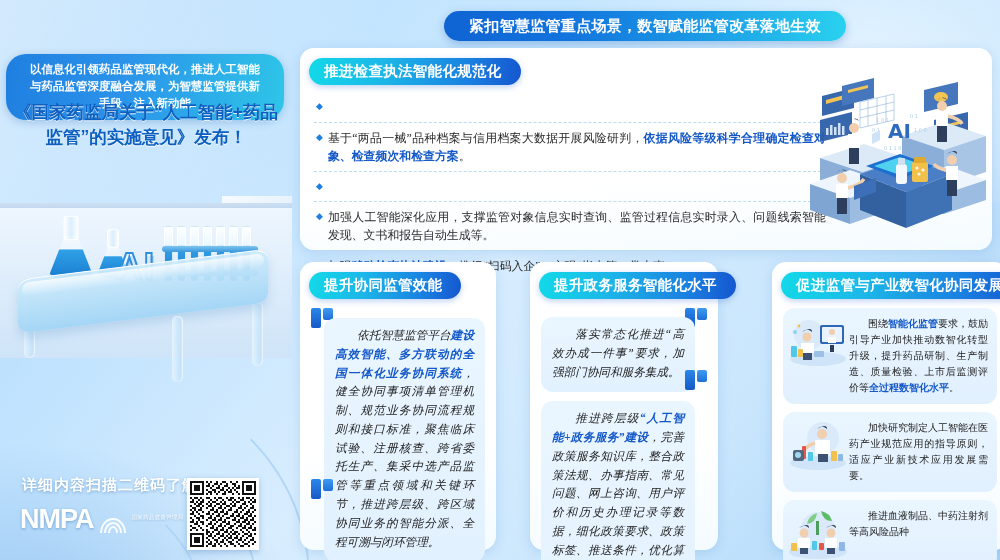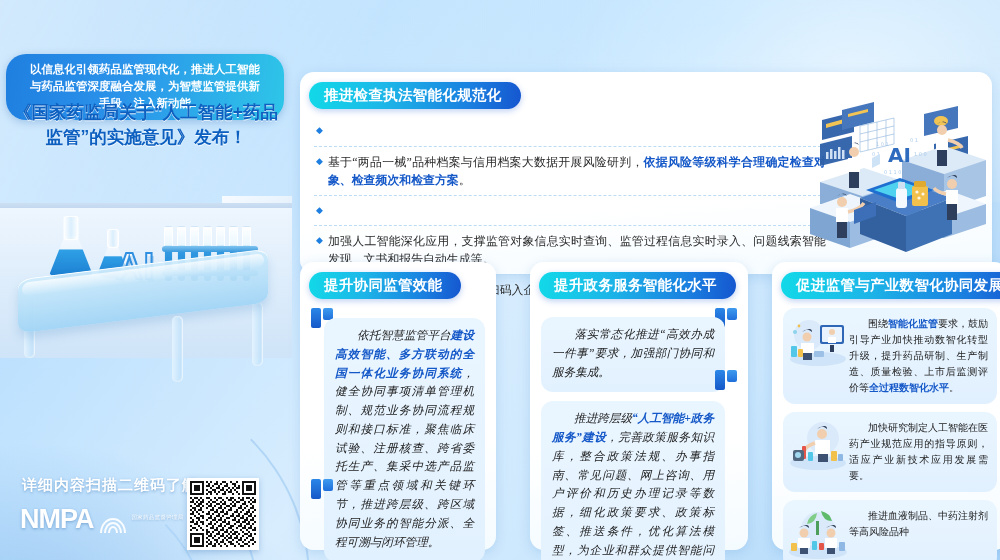--- a/index.html
+++ b/index.html
@@ -206,21 +206,21 @@
     letter-spacing:.3px;
     box-shadow:0 3px 9px rgba(20,90,175,.3);
   }
 
   .card {
     position:absolute;
     background:linear-gradient(176deg,#ffffff 0%,#ffffff 62%,#f4fbff 100%);
     border-radius:14px;
     box-shadow:0 3px 12px rgba(77,140,205,.22);
   }
-  #card-main { left:8px; top:48px; width:692px; height:202px;margin-top:24px; }
+  #card-main { left:8px; top:48px; width:692px; height:202px; }
 
   .pill {
     position:absolute; top:10px; left:9px;
     height:27px; line-height:27px;
     padding:0 19px 0 15px;
     border-radius:14px;
     background:linear-gradient(96deg,#12d9e8 0%,#1cb6e8 36%,#1a7fe0 76%,#1556cf 100%);
     color:#fff;
     font-family:"Liberation Sans", sans-serif;
     font-weight:bold; font-size:14.5px;
@@ -243,21 +243,21 @@
     font-family:"DejaVu Sans", sans-serif;
   }
   .bullet .txt { flex:1 1 auto; text-align:justify; }
   .hl { color:#1558c8; font-weight:bold; }
 
   
   .iso { position:absolute; right:4px; top:20px; width:186px; height:168px; }
 
   
   #card-a { left:8px;   top:262px; width:196px; height:288px; }
-  #card-b { left:238px; top:262px; width:218px; height:288px; }
+  #card-b { left:238px; top:262px; width:188px; height:288px; }
   #card-c { left:480px; top:262px; width:236px; height:288px; }
 
   .note {
     position:relative;
     background:linear-gradient(180deg,#eaf6ff 0%,#e2f1ff 100%);
     border-radius:12px;
     padding:9px 11px 10px;
     font-size:11.6px; line-height:1.62; color:#222;
     text-align:justify;
     font-family:"Liberation Serif", serif;
@@ -420,20 +420,21 @@
         <path d="M8 30h1v1H8zM10 30h1v1h-1zM13 30h1v1h-1zM15 30h2v1h-2zM19 30h2v1h-2zM23 30h1v1h-1zM26 30h1v1h-1zM29 30h1v1h-1zM32 30h1v1h-1z"></path>
         <path d="M9 31h2v1H9zM12 31h1v1h-1zM14 31h1v1h-1zM17 31h1v1h-1zM20 31h2v1h-2zM24 31h1v1h-1zM27 31h2v1h-2zM31 31h1v1h-1z"></path>
         <path d="M8 32h1v1H8zM11 32h2v1h-2zM15 32h1v1h-1zM18 32h1v1h-1zM22 32h1v1h-1zM25 32h2v1h-2zM29 32h1v1h-1z"></path>
       </g>
     </svg>
   </div>
 </div>
 
 <div id="right-col">
 
+  <div class="top-banner">紧扣智慧监管重点场景，数智赋能监管改革落地生效</div>
 
   <div class="card" id="card-main">
     <div class="pill">推进检查执法智能化规范化</div>
 
     <div class="bullets" id="main-bullets">
         <div class="bullet">
           <span class="dia">◆</span>
         </div>
         <div class="bullet">
           <span class="dia">◆</span>

